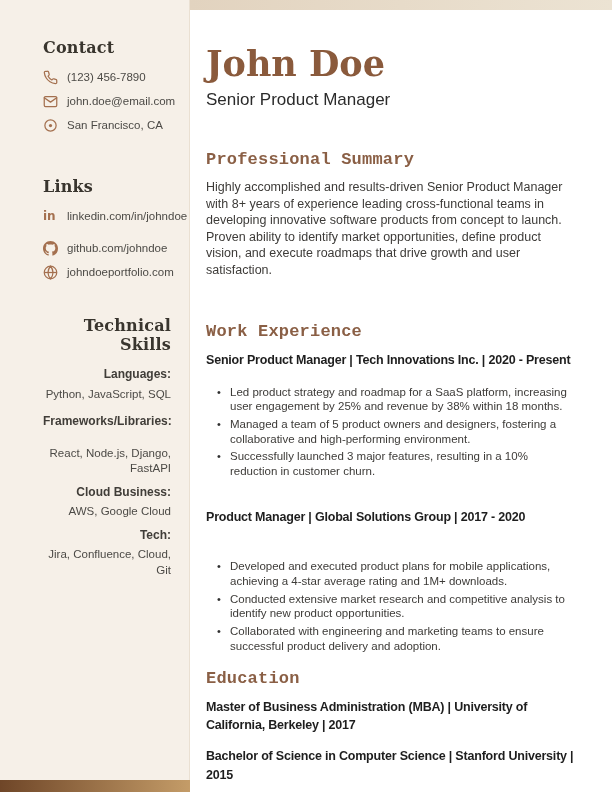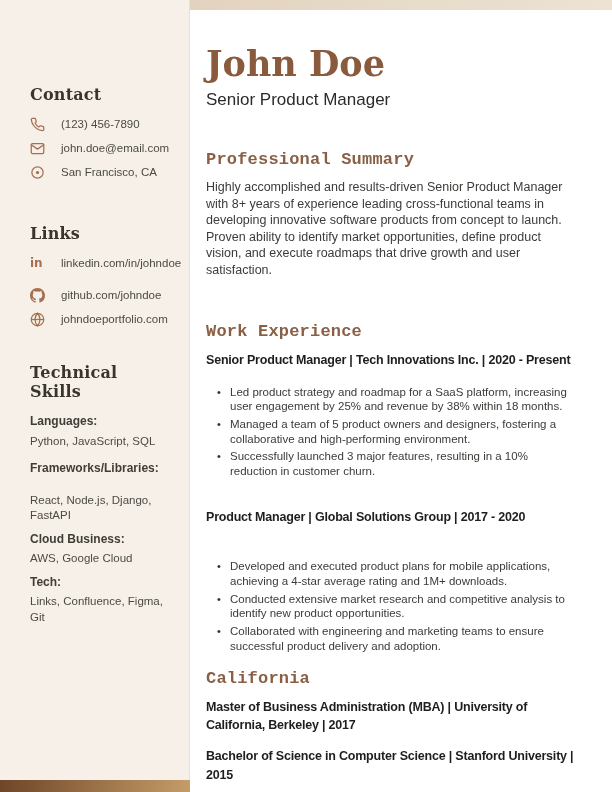--- a/index.html
+++ b/index.html
@@ -19,36 +19,36 @@
   }
 
   
   .sidebar {
     position: absolute; left: 0; top: 0;
     width: 190px; height: 792px;
     background: #f6f0e8;
     border-right: 1px solid #eae0d2;
     box-sizing: border-box;
   }
-  .sidebar-inner { padding: 38px 18px 0 30px; margin-top: 47px; }
+  .sidebar-inner { padding: 38px 18px 0 43px; }
 
   .side-heading {
     font-family: "DejaVu Serif", "Liberation Serif", serif;
     font-weight: 700;
     font-size: 16px;
     color: #39352e;
     margin: 0 0 13px 0;
     letter-spacing: 0.2px;
   }
   .side-section { margin-bottom: 0; }
   .side-section.links    { margin-top: 44px; }
-  .side-section.skills   { margin-top: 36px; }
+  .side-section.skills   { margin-top: 36px; text-align: right; }
 
   .icon-row {
-    display: flex; align-items: center; gap: 16px;
+    display: flex; align-items: center; gap: 9px;
     margin-bottom: 9px;
     min-height: 15px;
   }
   .icon-row.gap-below { margin-bottom: 17px; }
   .icon-row .icon { flex: 0 0 15px; width: 15px; height: 15px; color: #a4704f; display: inline-flex; }
   .icon-row .icon svg { width: 15px; height: 15px; }
   .icon-row .txt {
     font-size: 11.5px; color: #4c4a46; line-height: 1.25;
   }
   .in-glyph {
@@ -218,21 +218,21 @@
         <p class="skill-value">React, Node.js, Django, FastAPI</p>
       </div>
 
       <div class="skill-group tight">
         <p class="skill-label">Cloud Business:</p>
         <p class="skill-value">AWS, Google Cloud</p>
       </div>
 
       <div class="skill-group tight">
         <p class="skill-label">Tech:</p>
-        <p class="skill-value">Links, Confluence, Figma, Git</p>
+        <p class="skill-value">Jira, Confluence, Cloud, Git</p>
       </div>
     </section>
 
   </div>
   <div class="accent-bar"></div>
 </aside>
 
 <main class="main">
 
   <h1 class="name">John Doe</h1>
@@ -259,18 +259,18 @@
       <h3 class="job-heading">Product Manager | Global Solutions Group | 2017 - 2020</h3>
       <ul class="bullets">
         <li>Developed and executed product plans for mobile applications, achieving a 4-star average rating and 1M+ downloads.</li>
         <li>Conducted extensive market research and competitive analysis to identify new product opportunities.</li>
         <li>Collaborated with engineering and marketing teams to ensure successful product delivery and adoption.</li>
       </ul>
     </div>
   </section>
 
   <section class="education-section">
-    <h2 class="section-heading">California</h2>
+    <h2 class="section-heading">Education</h2>
     <p class="edu-entry">Master of Business Administration (MBA) | University of California, Berkeley | 2017</p>
     <p class="edu-entry">Bachelor of Science in Computer Science | Stanford University | 2015</p>
   </section>
 
 </main>
 
 </body></html>

